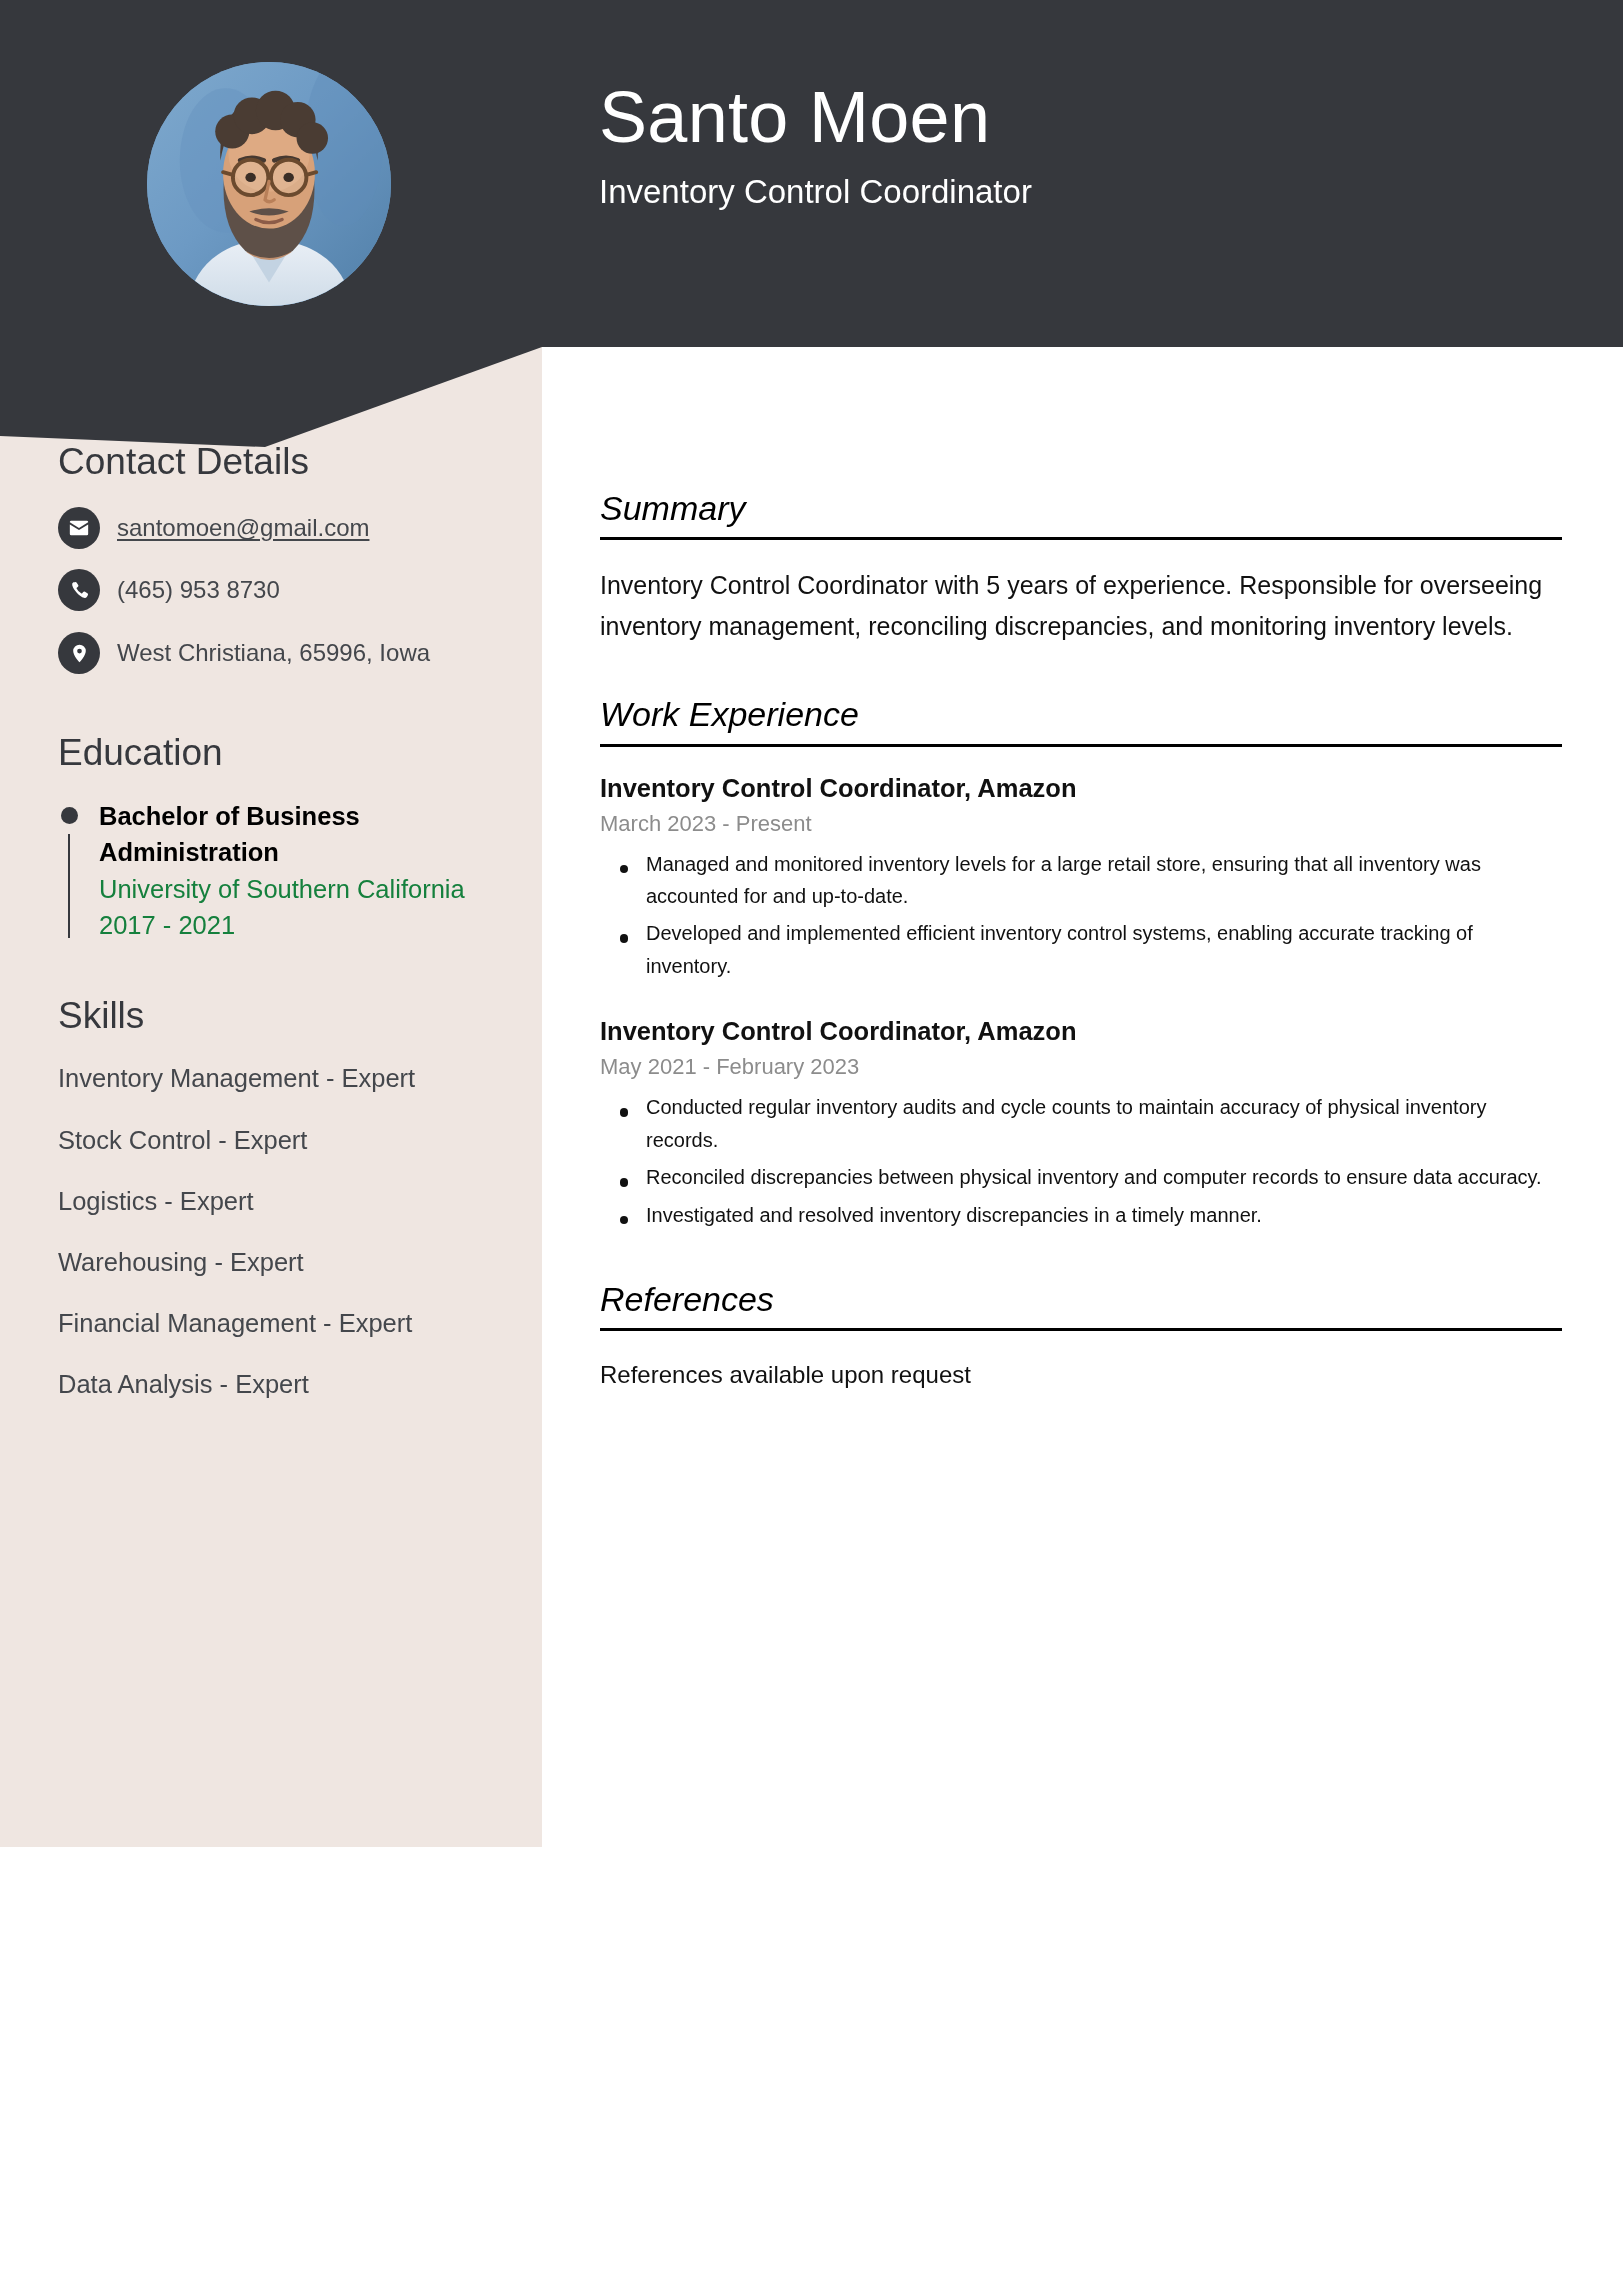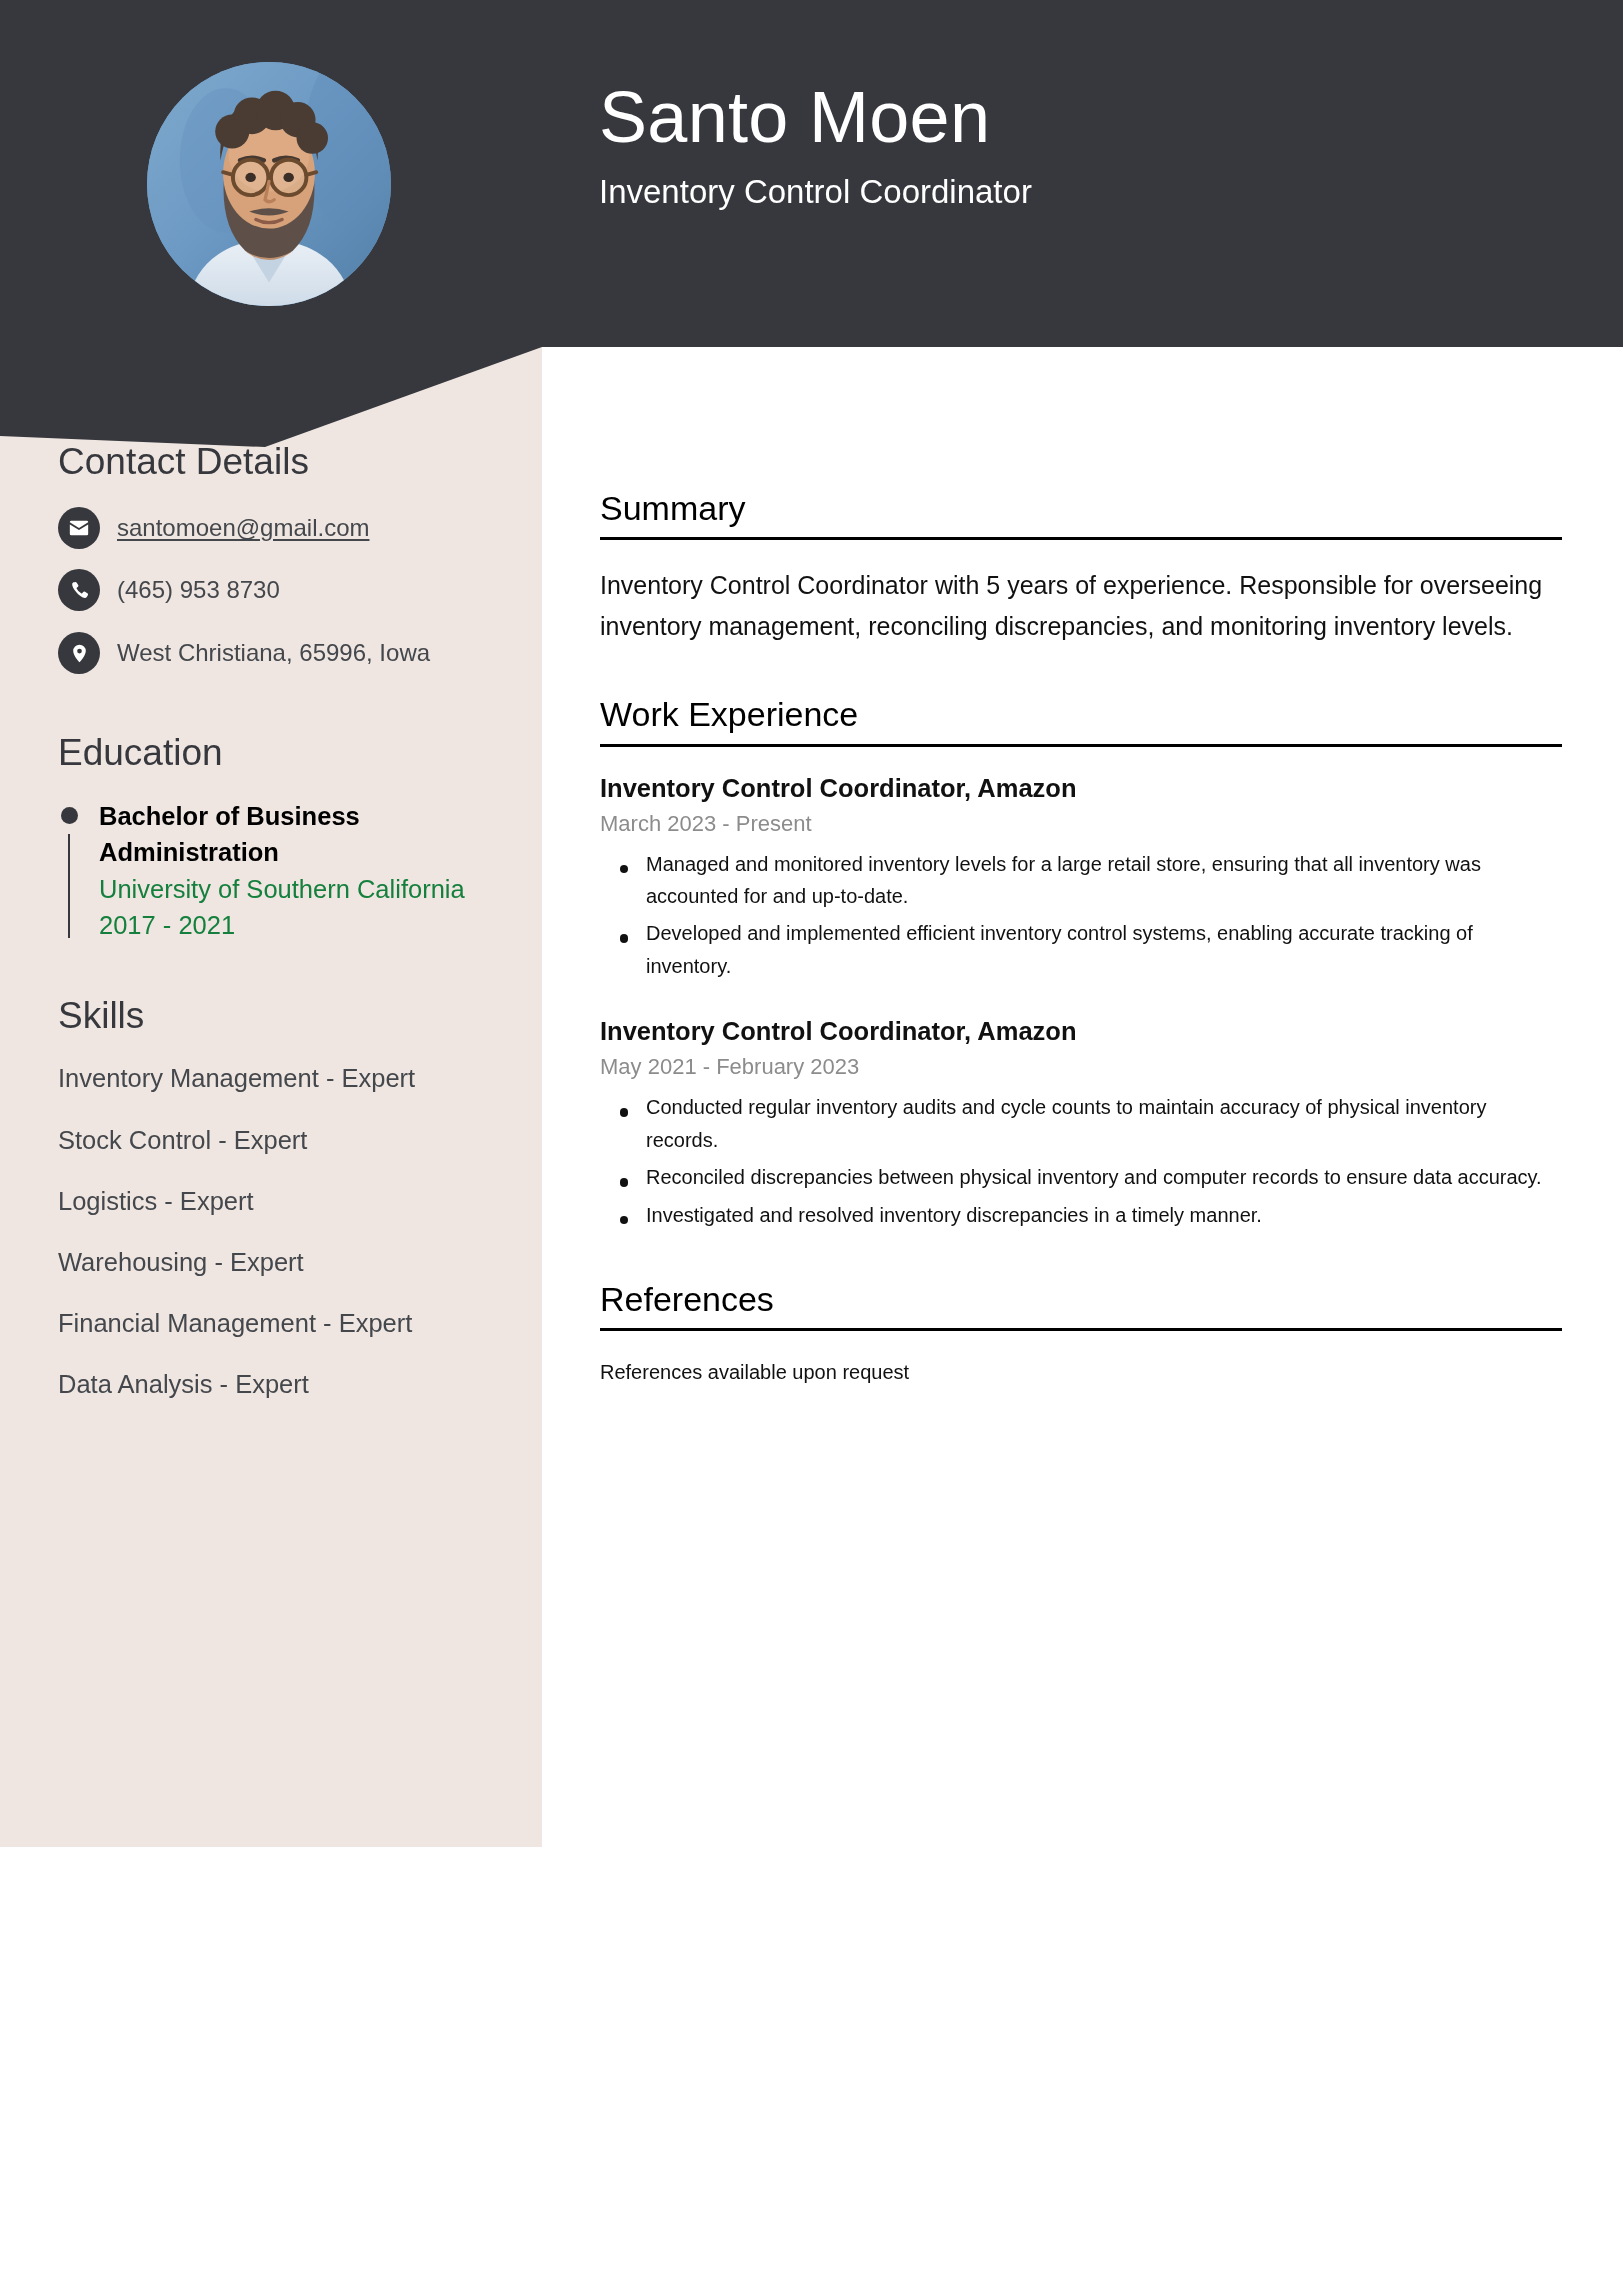--- a/index.html
+++ b/index.html
@@ -189,20 +189,21 @@
   .section { margin-bottom: 48px; }
 
   .section-heading {
     font-size: 34px;
     font-weight: 400;
     color: #000000;
     line-height: 1.18;
     padding-bottom: 9.2px;
     border-bottom: 3.3px solid #000000;
     margin-bottom: 25px;
+    font-style: italic;
   }
 
   .summary-text {
     font-size: 25px;
     color: #111111;
     line-height: 1.62;
   }
 
   .job { margin-bottom: 33px; }
   .job:last-child { margin-bottom: 0; }
@@ -234,21 +235,21 @@
     position: absolute;
     left: 19.6px;
     top: 17px;
     width: 8.5px;
     height: 8.5px;
     border-radius: 50%;
     background: #111111;
   }
 
   .references-text {
-    font-size: 20px;
+    font-size: 24px;
     color: #111111;
     line-height: 1.6;
   }
 </style>
 </head>
 <body>
 
 <div class="page">
 
   <div class="sidebar-bg"></div>

